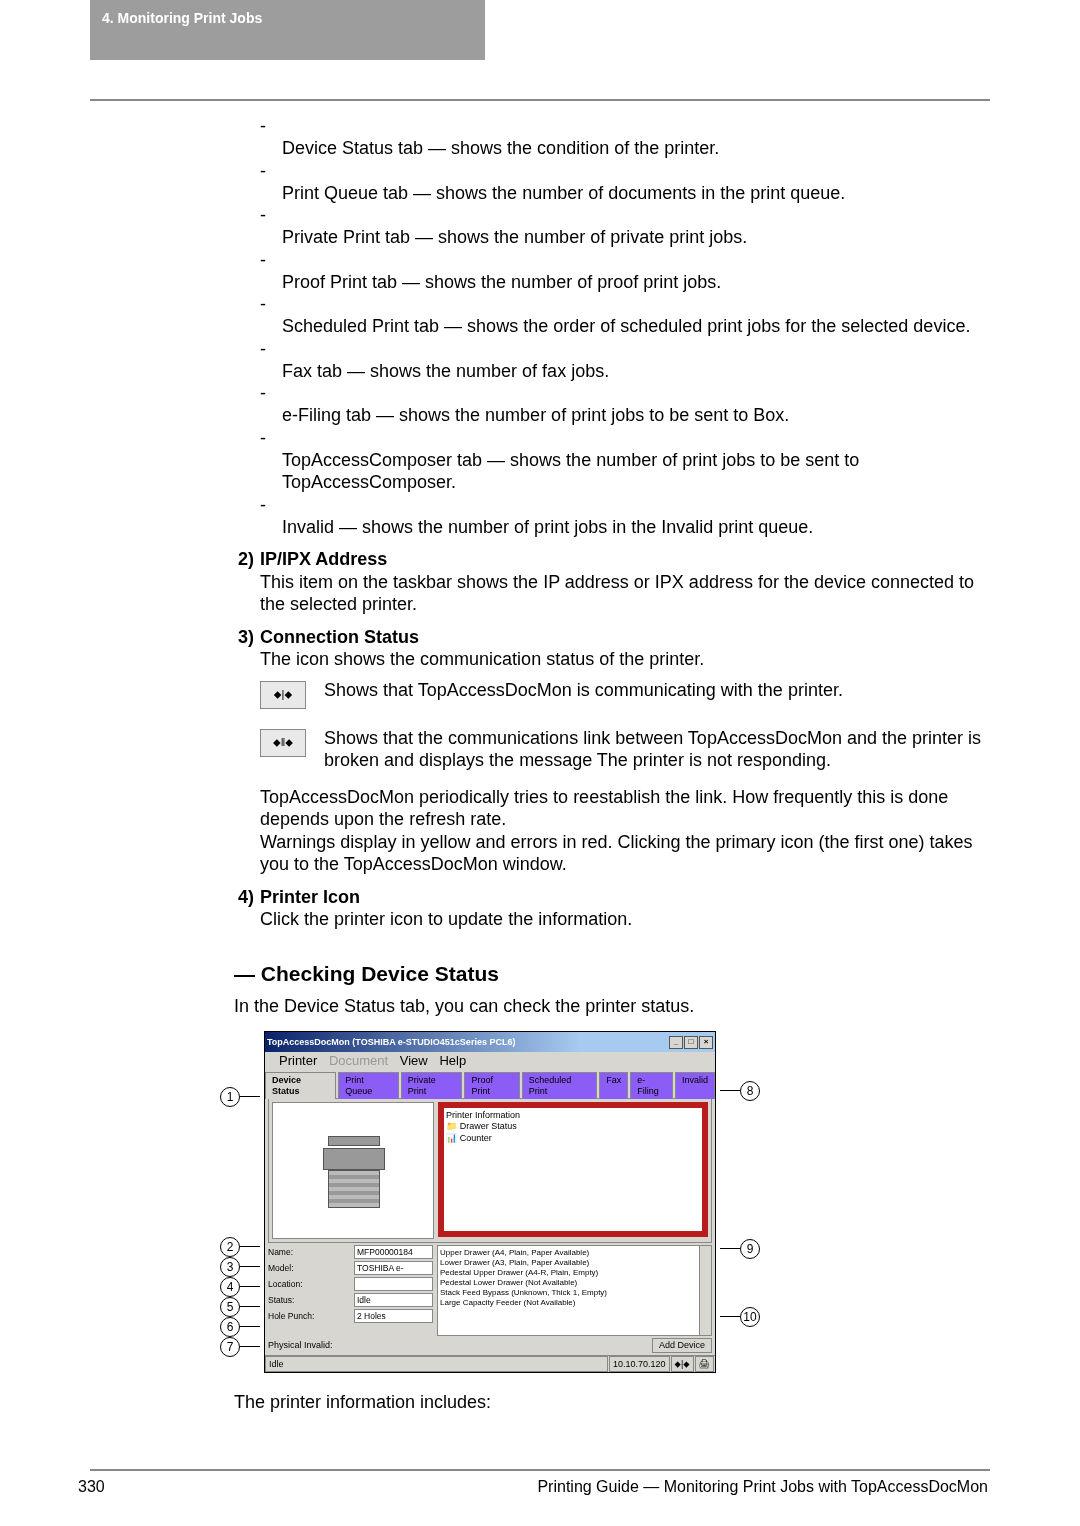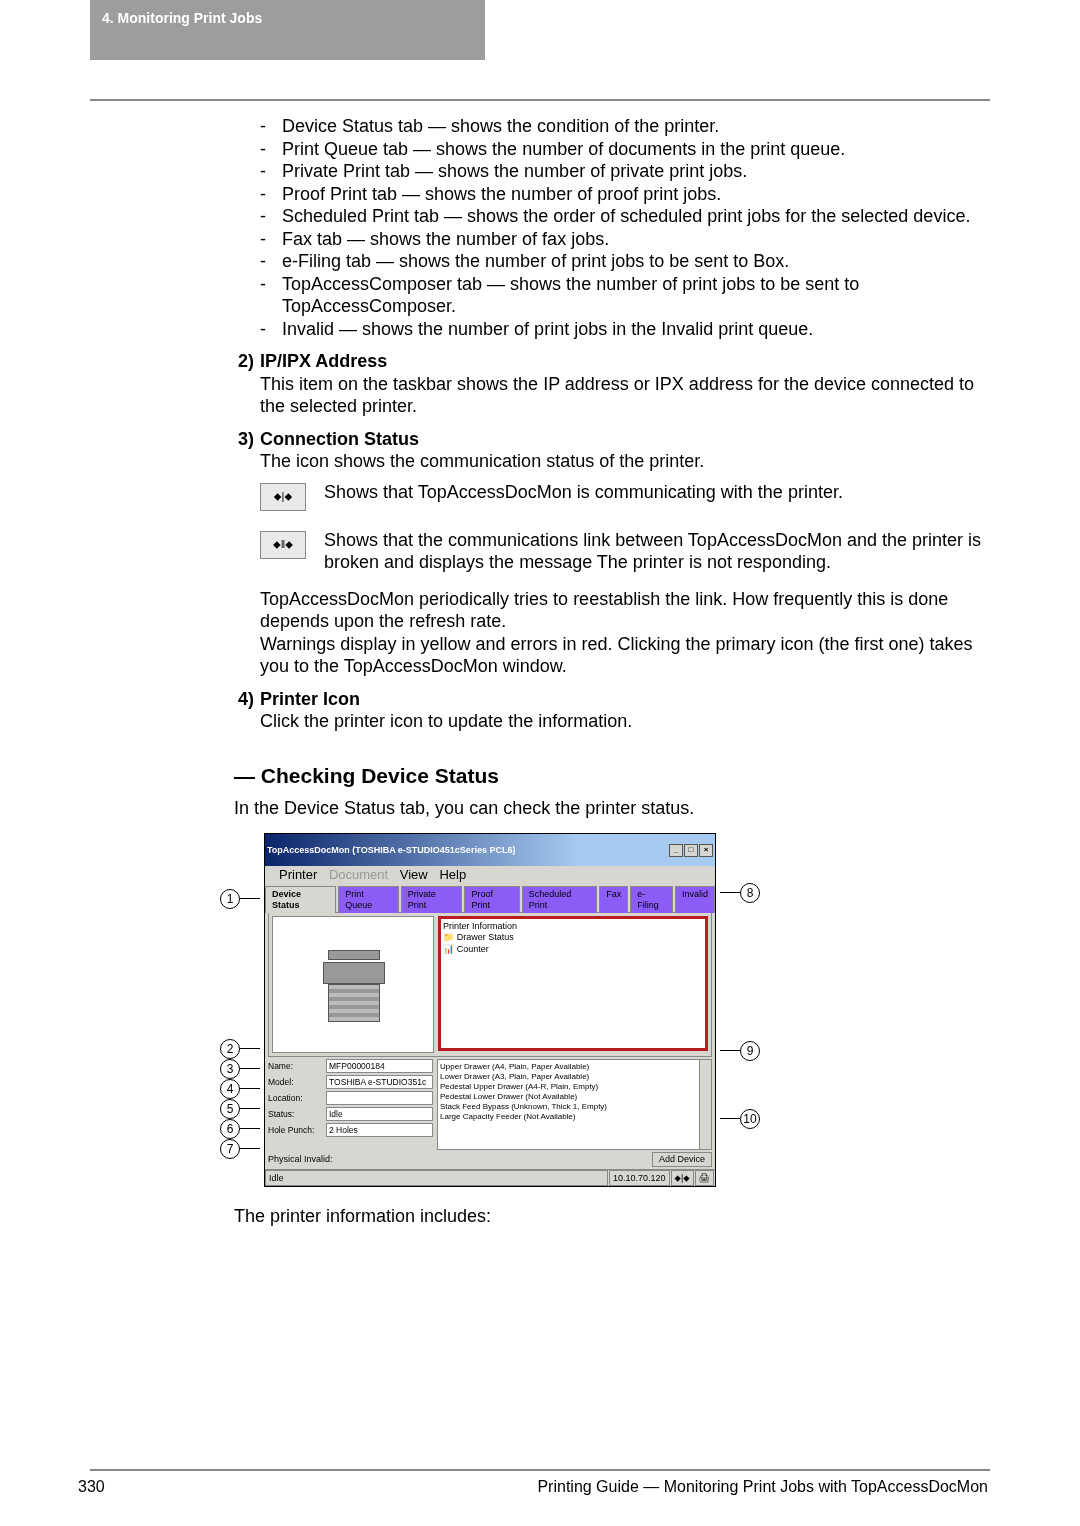--- a/index.html
+++ b/index.html
@@ -46,20 +46,21 @@
   }
   .bullet-row {
     display: flex;
   }
   .dash {
     width: 22px;
     flex: 0 0 22px;
   }
   .bullet-text {
     flex: 1;
+    margin-top: 22px;
   }
   .section-head {
     font-weight: bold;
     margin-top: 10px;
   }
   .num-row {
     display: flex;
   }
   .num-row .num {
     width: 22px;
@@ -134,21 +135,21 @@
   }
   .titlebar {
     height: 20px;
     background: linear-gradient(90deg, #0a246a, #a6caf0 70%);
     color: #fff;
     font-size: 9px;
     font-weight: bold;
     display: flex;
     align-items: center;
     justify-content: space-between;
-    padding: 6px 2px;
+    padding: 0 2px;
   }
   .winbtns {
     display: flex;
     gap: 1px;
   }
   .winbtn {
     width: 12px;
     height: 11px;
     background: #d8d6d1;
     border: 1px solid #555;
@@ -200,39 +201,40 @@
     justify-content: center;
   }
   .mfp-shape {
     width: 60px;
     height: 70px;
     position: relative;
   }
   .mfp-shape div { position: absolute; background:#999; border:1px solid #555; }
   .info-list {
     flex: 1;
-    border: 3px solid #b91c1c;
+    border: 6px solid #b91c1c;
     background: #fff;
     padding: 2px;
     height: 135px;
     box-sizing: border-box;
   }
   .midrow {
     display: flex;
     margin: 2px 3px;
     gap: 4px;
   }
   .leftfields {
     width: 165px;
     font-size: 8.5px;
   }
   .fieldrow {
     display: flex;
     align-items: center;
     margin-bottom: 2px;
+    gap: 28px;
   }
   .fieldrow .lbl {
     width: 58px;
   }
   .fieldrow .val {
     flex: 1;
     background: #fff;
     border: 1px solid #888;
     height: 12px;
     font-size: 8.5px;

